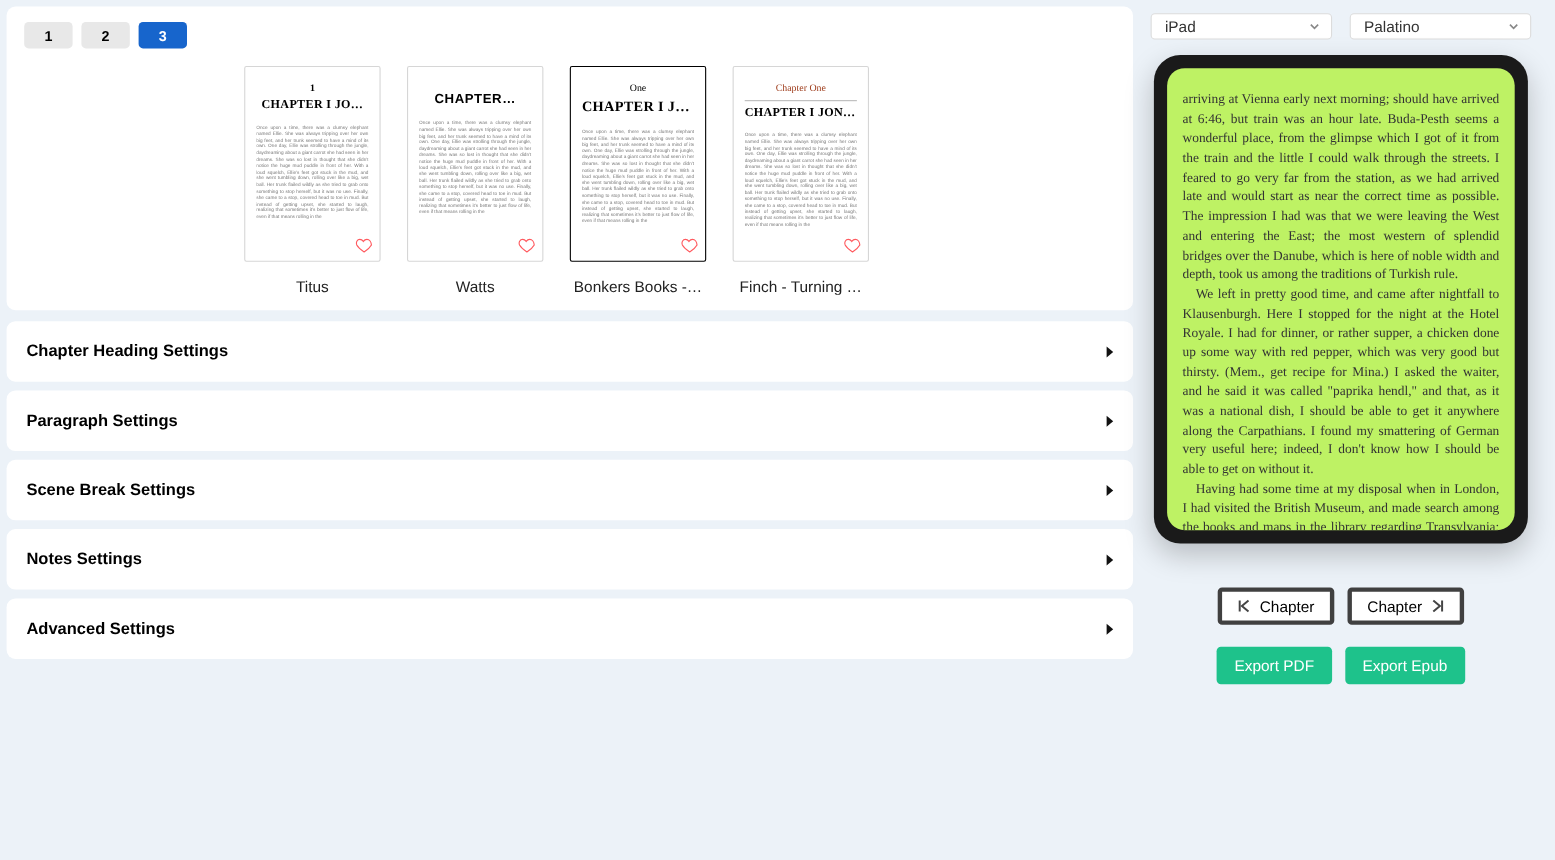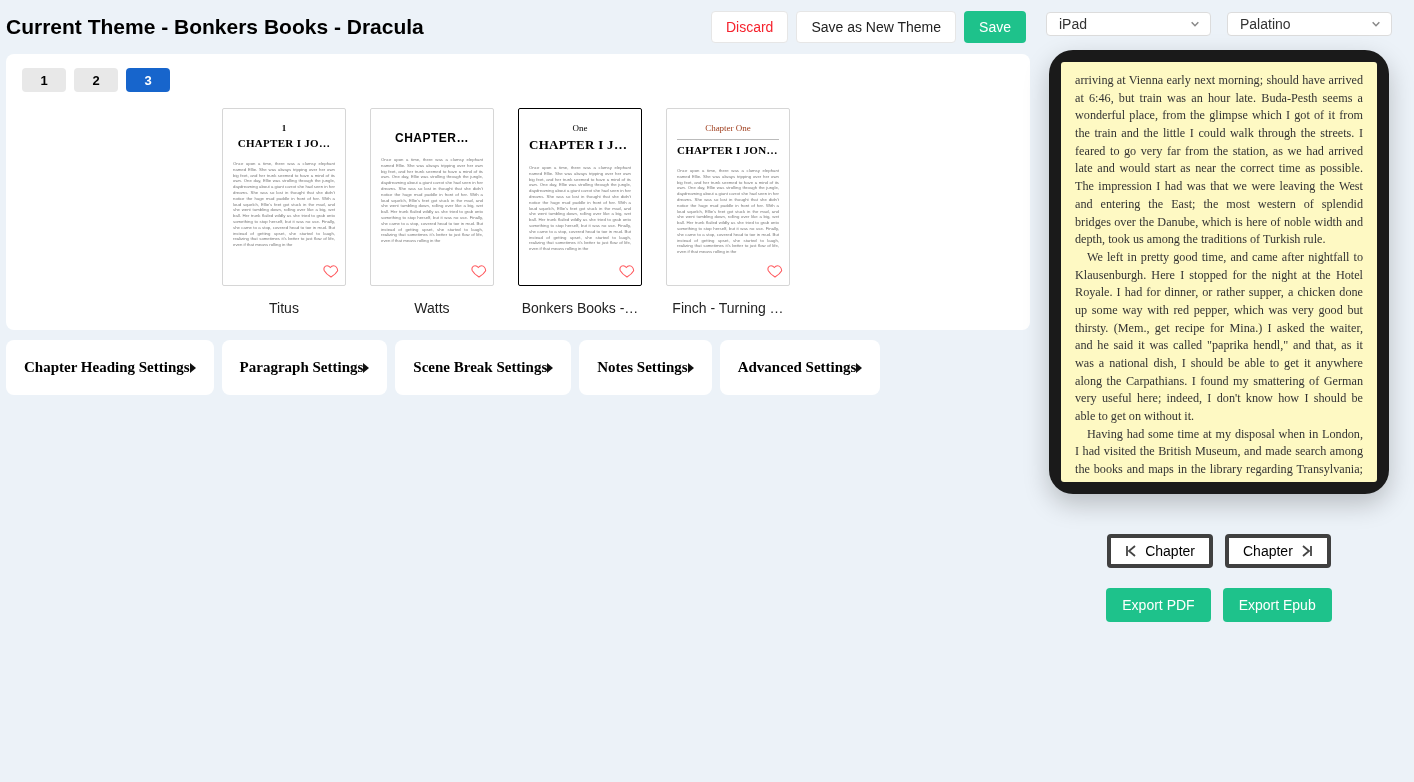--- a/index.html
+++ b/index.html
@@ -88,21 +88,21 @@
       width: 16px; height: 16px;
     }
     .theme-label {
       margin-top: 14px;
       font-size: 14px; color: #222;
       width: 124px;
       white-space: nowrap; overflow: hidden; text-overflow: ellipsis; text-align: center;
     }
 
     
-    .settings-stack { display: flex; flex-direction: row; gap: 8px; font-family: Liberation Serif, serif; }
+    .settings-stack { display: flex; flex-direction: column; gap: 8px; }
     .collapse-row {
       background: #fff; border-radius: 8px; height: 55px;
       display: flex; align-items: center; padding: 0 18px;
       cursor: pointer;
     }
     .collapse-title { font-size: 15px; font-weight: 700; flex: 1; }
     .caret { width: 0; height: 0; border-top: 5px solid transparent; border-bottom: 5px solid transparent; border-left: 6px solid #111; }
 
     
     .selects-row { display: flex; gap: 16px; align-items: center; margin-bottom: 14px; }
@@ -116,22 +116,22 @@
       width:10px; height:10px;
     }
 
     .ipad-frame {
       width: 340px; height: 444px; margin: 0 auto;
       border-radius: 24px; background:#1a1a1a; padding: 12px;
       box-shadow: 0 10px 26px rgba(0,0,0,0.22);
       position: relative;
     }
     .ipad-screen {
-      width:100%; height:100%; background:#fef9c3; border-radius: 3px;
-      padding: 10px 14px; overflow:hidden;
+      width:100%; height:100%; background:#bef264; border-radius: 16px;
+      padding: 20px 14px; overflow:hidden;
       font-family: Palatino, "Palatino Linotype", Georgia, serif;
       font-size: 12.2px; line-height: 1.45; color:#333; text-align: justify;
     }
     .ipad-screen p { margin-bottom: 0; }
     .indent { text-indent: 12px; }
 
     .nav-row { display:flex; justify-content:center; gap:12px; margin-top: 40px; }
     .chapter-btn {
       height:34px; padding:0 14px; background:#fff; border:4px solid #404040; border-radius:4px;
       display:inline-flex; align-items:center; gap:8px; font-size:14px; cursor:pointer;
@@ -140,27 +140,20 @@
     .export-btn { height:34px; padding:0 16px; border-radius:4px; background:#1ec28b; color:#fff; font-size:14px; border:none; cursor:pointer; }
 
     .chev-svg { fill:none; stroke:#888; stroke-width:1.8; }
     .small-chev { fill:none; stroke:#444; stroke-width:1.8; }
   </style>
 </head>
 <body>
 
 <div class="layout">
   <div class="main-col">
-    <div class="header-row">
-      <div class="page-title">Current Theme - Bonkers Books - Dracula</div>
-      <div class="header-spacer"></div>
-      <button class="btn btn-discard">Discard</button>
-      <button class="btn btn-neutral">Save as New Theme</button>
-      <button class="btn btn-primary">Save</button>
-    </div>
 
     <div class="card theme-card">
       <div class="page-tabs" id="page-tabs">
           <div class="page-tab">1</div>
           <div class="page-tab">2</div>
           <div class="page-tab active">3</div>
         </div>
       <div class="theme-row" id="theme-row">
           <div class="theme-item">
             <div class="theme-thumb">

